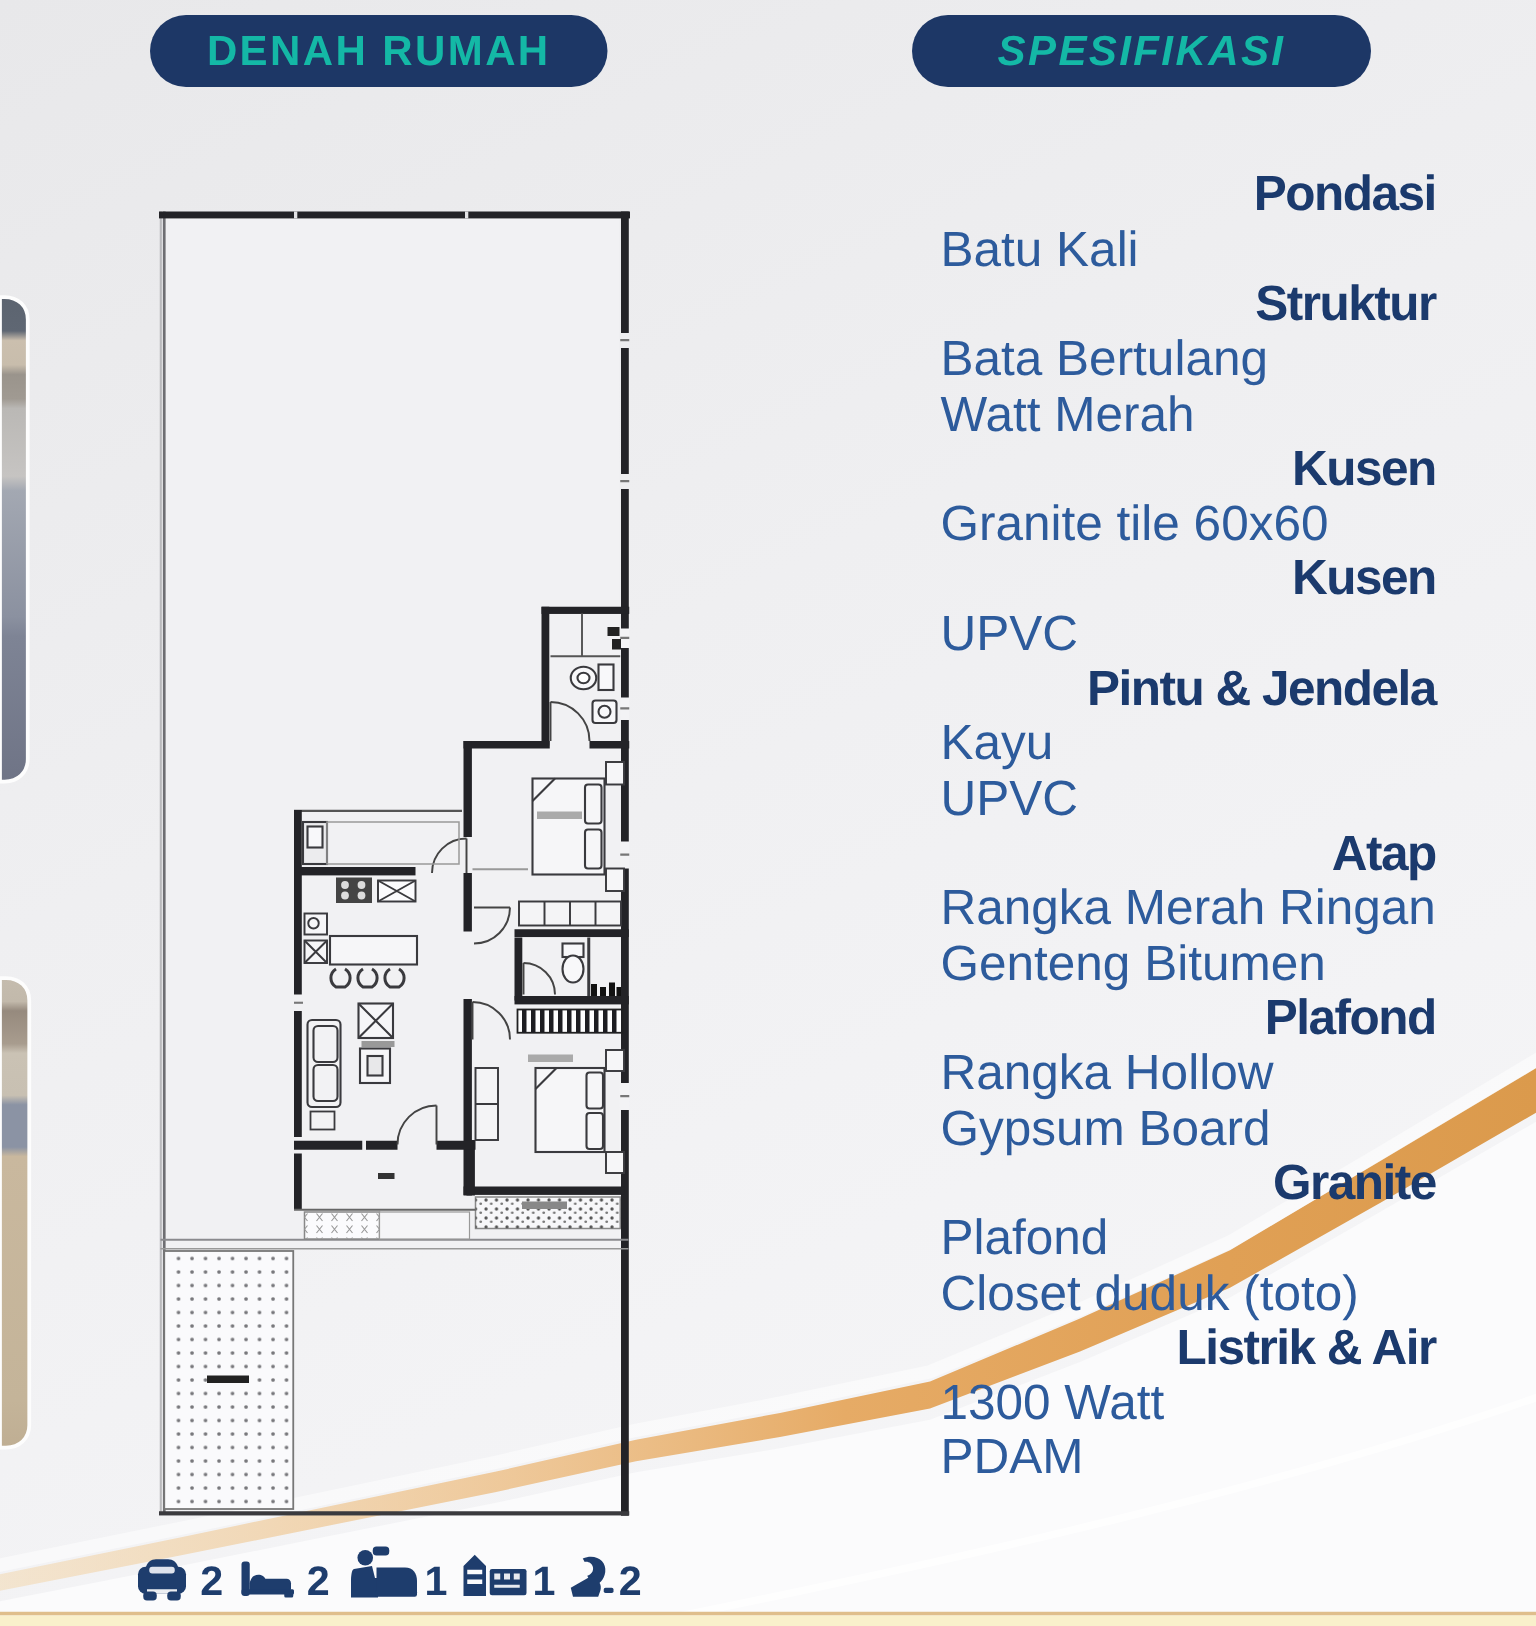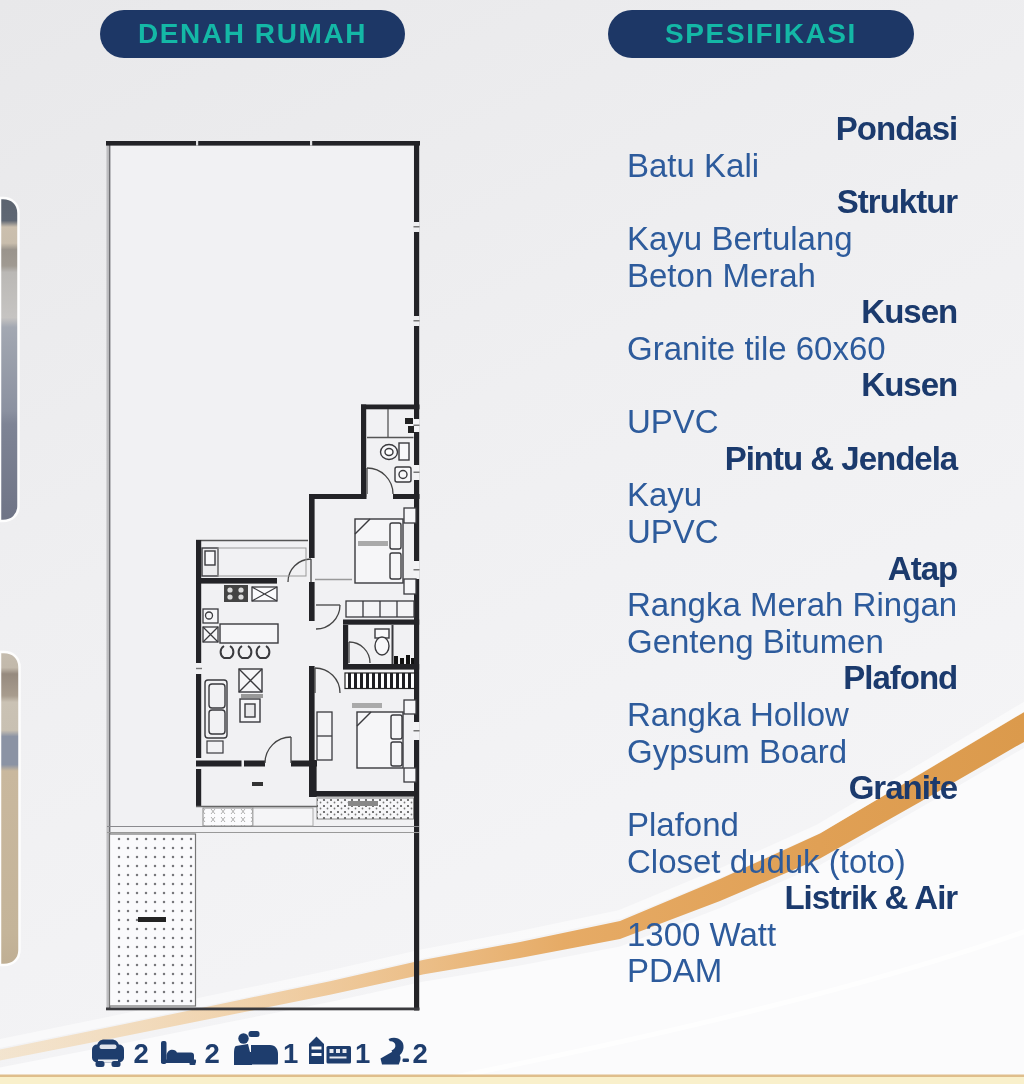--- a/index.html
+++ b/index.html
@@ -78,28 +78,28 @@
       <stop offset="0.3" stop-color="#eec28b" stop-opacity="0.8"></stop>
       <stop offset="0.55" stop-color="#e6ab66"></stop>
       <stop offset="0.8" stop-color="#e0a055"></stop>
       <stop offset="1" stop-color="#db9a4c"></stop>
     </linearGradient>
   </defs>
 </svg>
 
 <div class="pill" style="left:100px;width:305px;">DENAH RUMAH</div>
 
-<div class="pill" style="left:608px;width:306px;">SPESIFIKASI</div>
+<div class="pill" style="left:608px;width:306px;font-style:italic;">SPESIFIKASI</div>
 
 <div id="spec">
 <b>Pondasi</b>
 <span>Batu Kali</span>
 <b>Struktur</b>
-<span>Kayu Bertulang</span>
-<span>Beton Merah</span>
+<span>Bata Bertulang</span>
+<span>Watt Merah</span>
 <b>Kusen</b>
 <span>Granite tile 60x60</span>
 <b>Kusen</b>
 <span>UPVC</span>
 <b>Pintu &amp; Jendela</b>
 <span>Kayu</span>
 <span>UPVC</span>
 <b>Atap</b>
 <span>Rangka Merah Ringan</span>
 <span>Genteng Bitumen</span>

